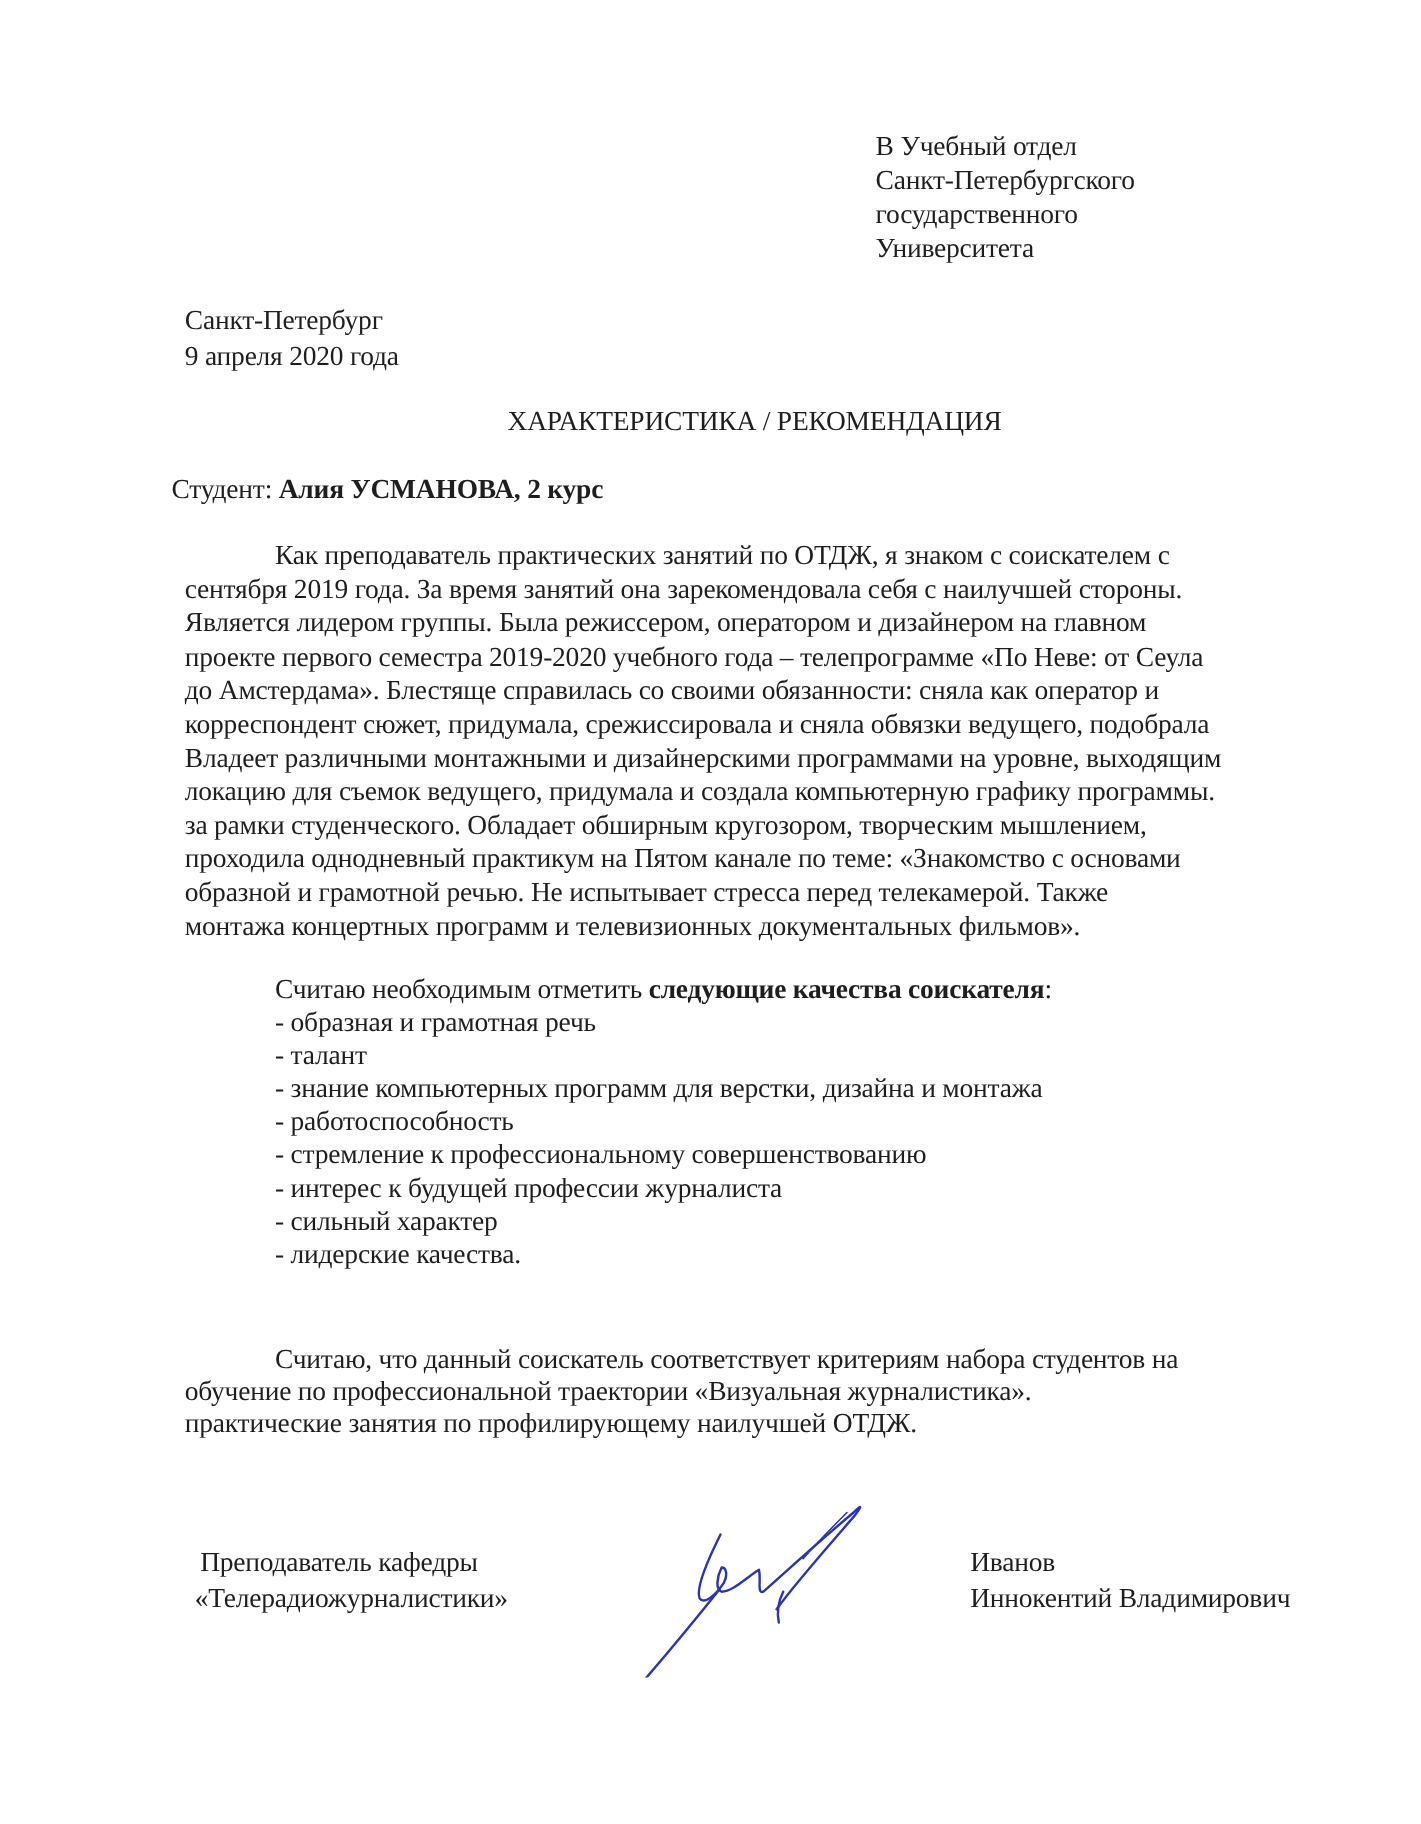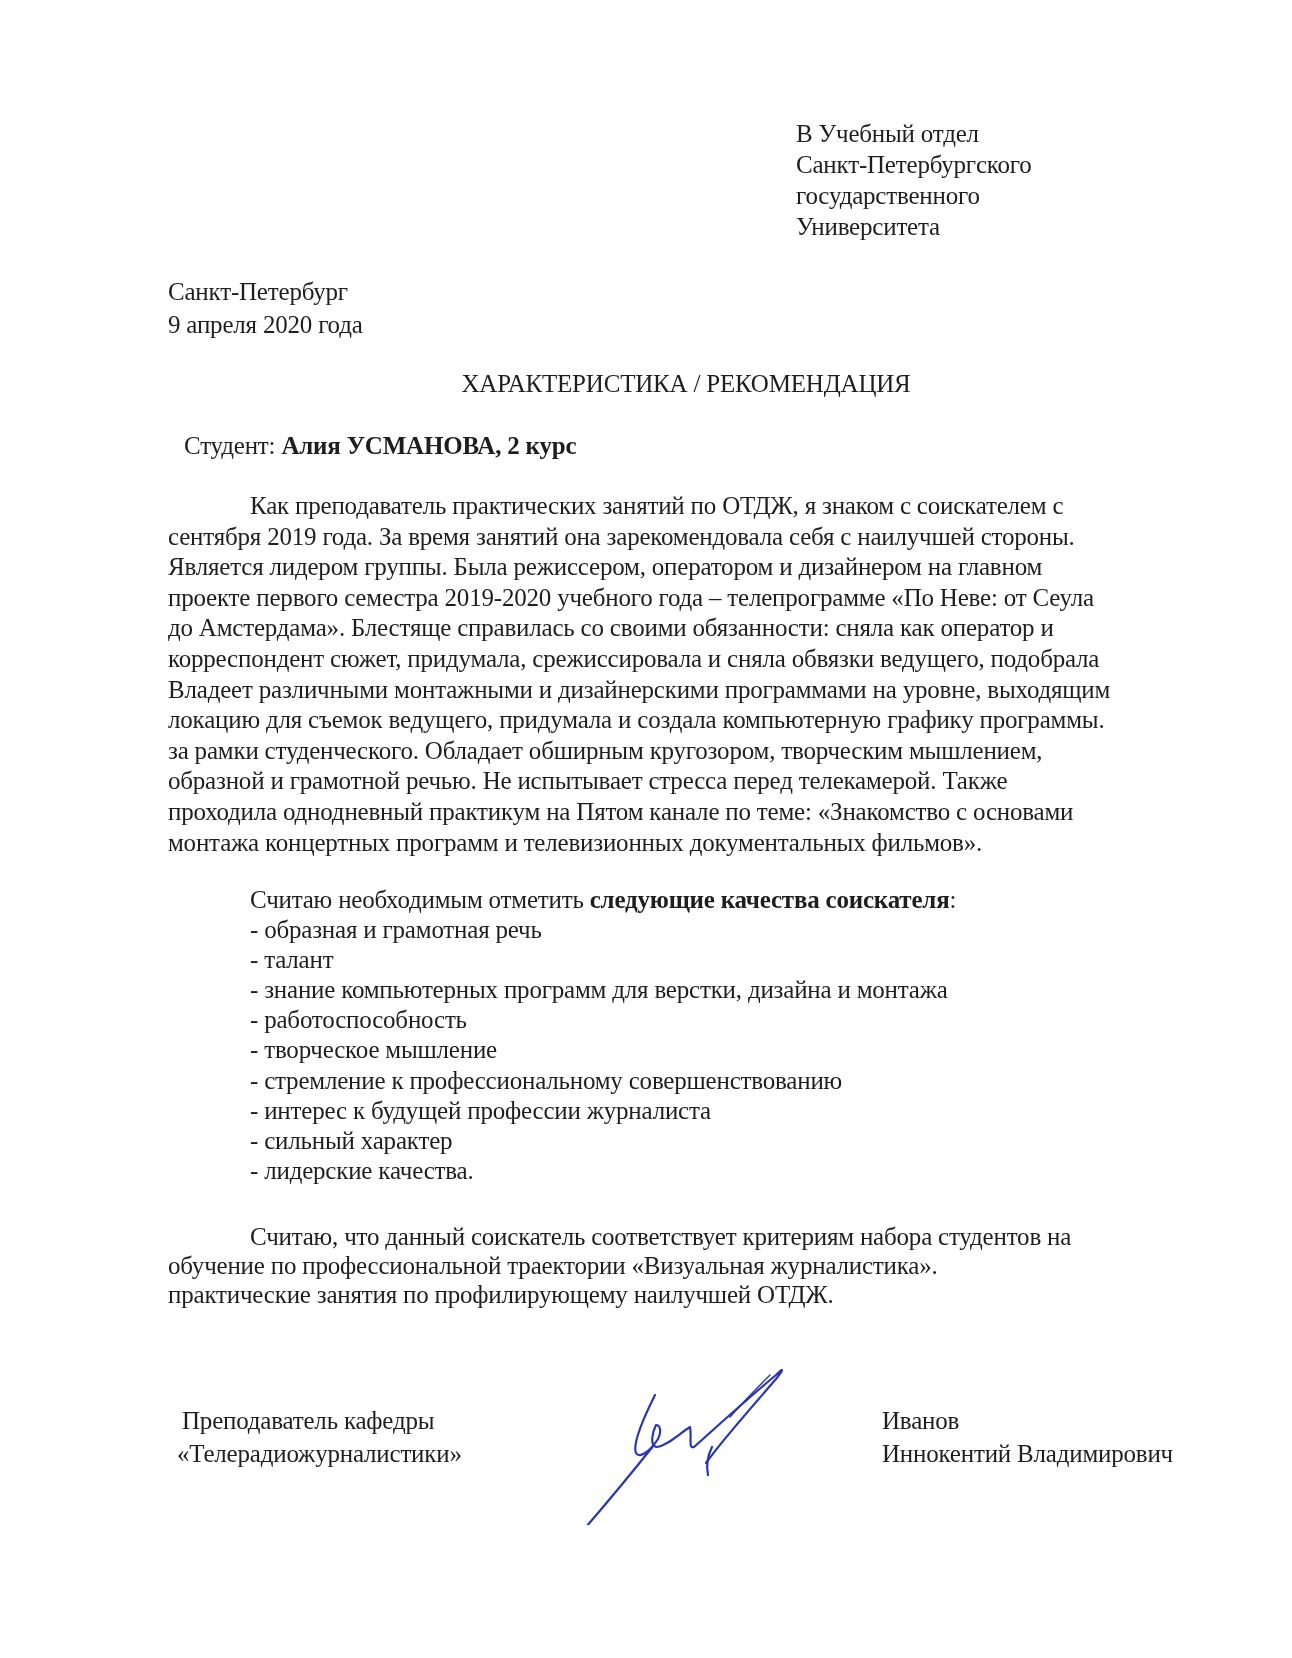--- a/index.html
+++ b/index.html
@@ -6,21 +6,21 @@
     body {
       width: 1292px; height: 1658px; position: relative; overflow: hidden;
       font-family: "Liberation Serif", "DejaVu Serif", serif;
       color: #1e1e1e;
     }
     .abs { position: absolute; white-space: nowrap; }
     .t { font-size: 25px; letter-spacing: -0.2px; }
     .addressee { left: 796px; top: 118px; line-height: 31px; }
     .place { left: 168px; top: 275px; line-height: 33px; }
     .title { left: 0; width: 1292px; text-align: center; top: 370px; padding-left: 80px; box-sizing: border-box; }
-    .student { left: 184px; top: 432px; }
+    .student { left: 156px; top: 432px; }
     .student b { font-weight: bold; }
     .para { left: 168px; top: 491px; line-height: 30.6px; }
     .para .line { display: block; }
     .qual { left: 250px; top: 885px; line-height: 30.1px; }
     .qual .line { display: block; }
     .concl { left: 168px; top: 1222px; line-height: 29px; }
     .concl .line { display: block; }
     .ind { padding-left: 82px; }
     b { font-weight: bold; }
     .sig-left { left: 182px; top: 1404px; line-height: 33px; }
@@ -52,32 +52,31 @@
 <div class="abs t para">
   <span class="line ind">Как преподаватель практических занятий по ОТДЖ, я знаком с соискателем с</span>
   <span class="line">сентября 2019 года. За время занятий она зарекомендовала себя с наилучшей стороны.</span>
   <span class="line">Является лидером группы. Была режиссером, оператором и дизайнером на главном</span>
   <span class="line">проекте первого семестра 2019-2020 учебного года – телепрограмме «По Неве: от Сеула</span>
   <span class="line">до Амстердама». Блестяще справилась со своими обязанности: сняла как оператор и</span>
   <span class="line">корреспондент сюжет, придумала, срежиссировала и сняла обвязки ведущего, подобрала</span>
   <span class="line">Владеет различными монтажными и дизайнерскими программами на уровне, выходящим</span>
   <span class="line">локацию для съемок ведущего, придумала и создала компьютерную графику программы.</span>
   <span class="line">за рамки студенческого. Обладает обширным кругозором, творческим мышлением,</span>
+  <span class="line">проходила однодневный практикум на Пятом канале по теме: «Знакомство с основами</span>
   <span class="line">образной и грамотной речью. Не испытывает стресса перед телекамерой. Также</span>
-  <span class="line">проходила однодневный практикум на Пятом канале по теме: «Знакомство с основами</span>
   <span class="line">монтажа концертных программ и телевизионных документальных фильмов».</span>
 </div>
 
 <div class="abs t qual">
   <span class="line"><span>Считаю необходимым отметить </span><b>следующие качества соискателя</b><span>:</span></span>
   <span class="line">- образная и грамотная речь</span>
   <span class="line">- талант</span>
   <span class="line">- знание компьютерных программ для верстки, дизайна и монтажа</span>
   <span class="line">- работоспособность</span>
-  <span class="line">- творческое мышление</span>
   <span class="line">- стремление к профессиональному совершенствованию</span>
   <span class="line">- интерес к будущей профессии журналиста</span>
   <span class="line">- сильный характер</span>
   <span class="line">- лидерские качества.</span>
 </div>
 
 <div class="abs t concl">
   <span class="line ind">Считаю, что данный соискатель соответствует критериям набора студентов на</span>
   <span class="line">обучение по профессиональной траектории «Визуальная журналистика».</span>
   <span class="line">практические занятия по профилирующему наилучшей ОТДЖ.</span>

